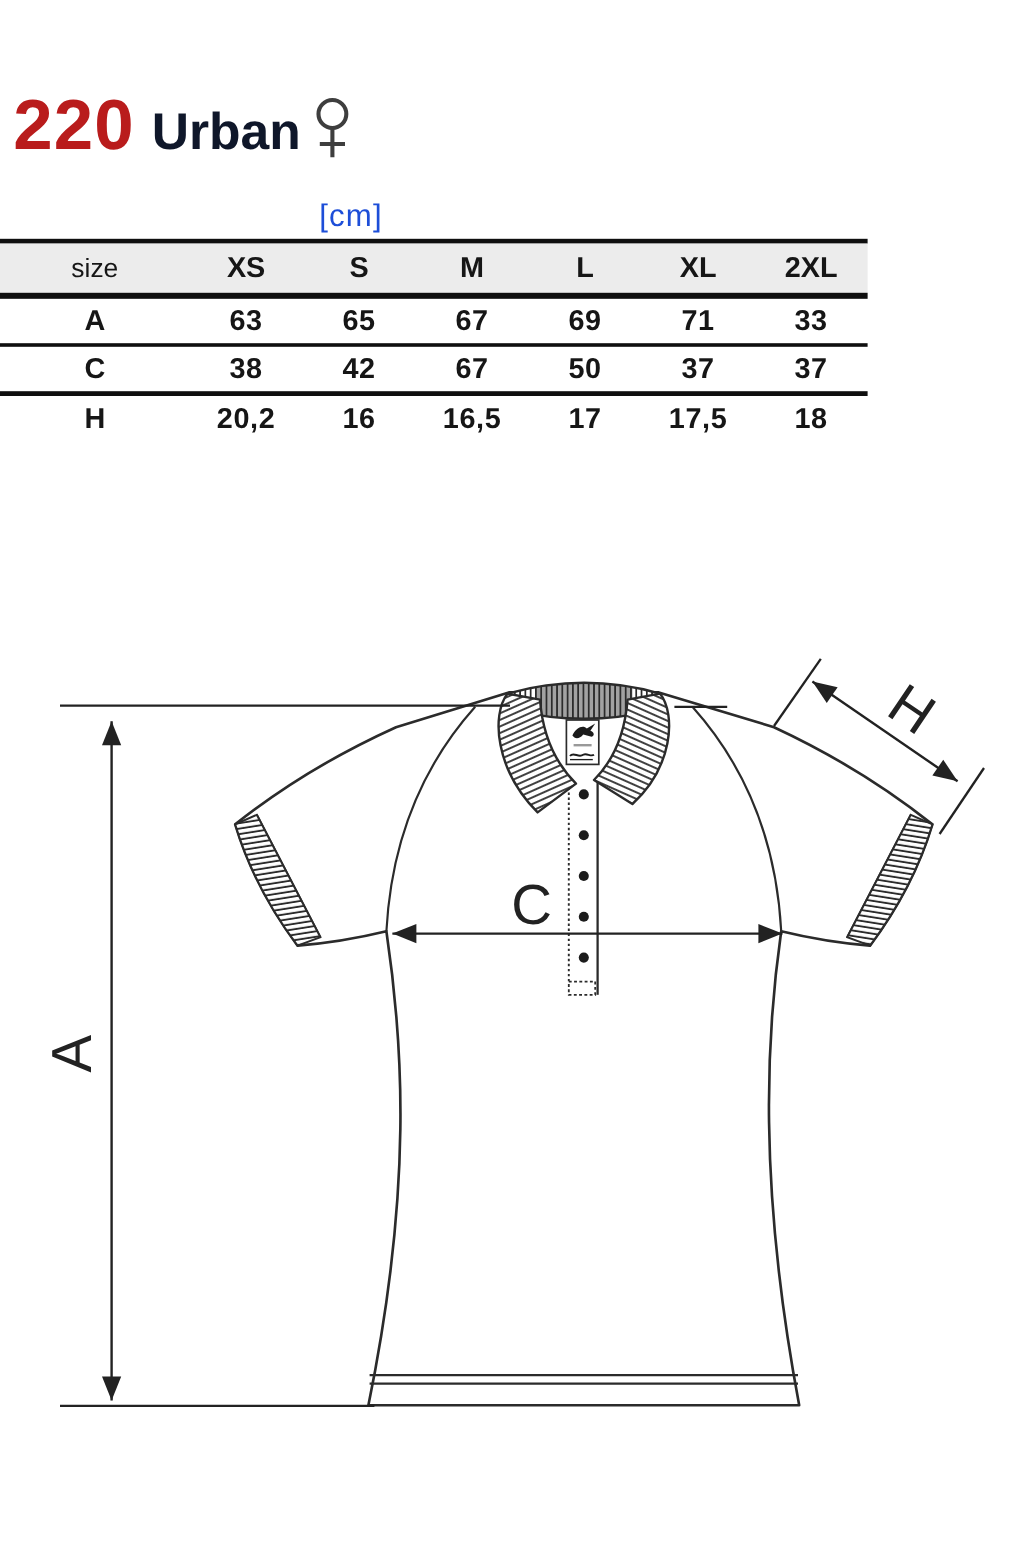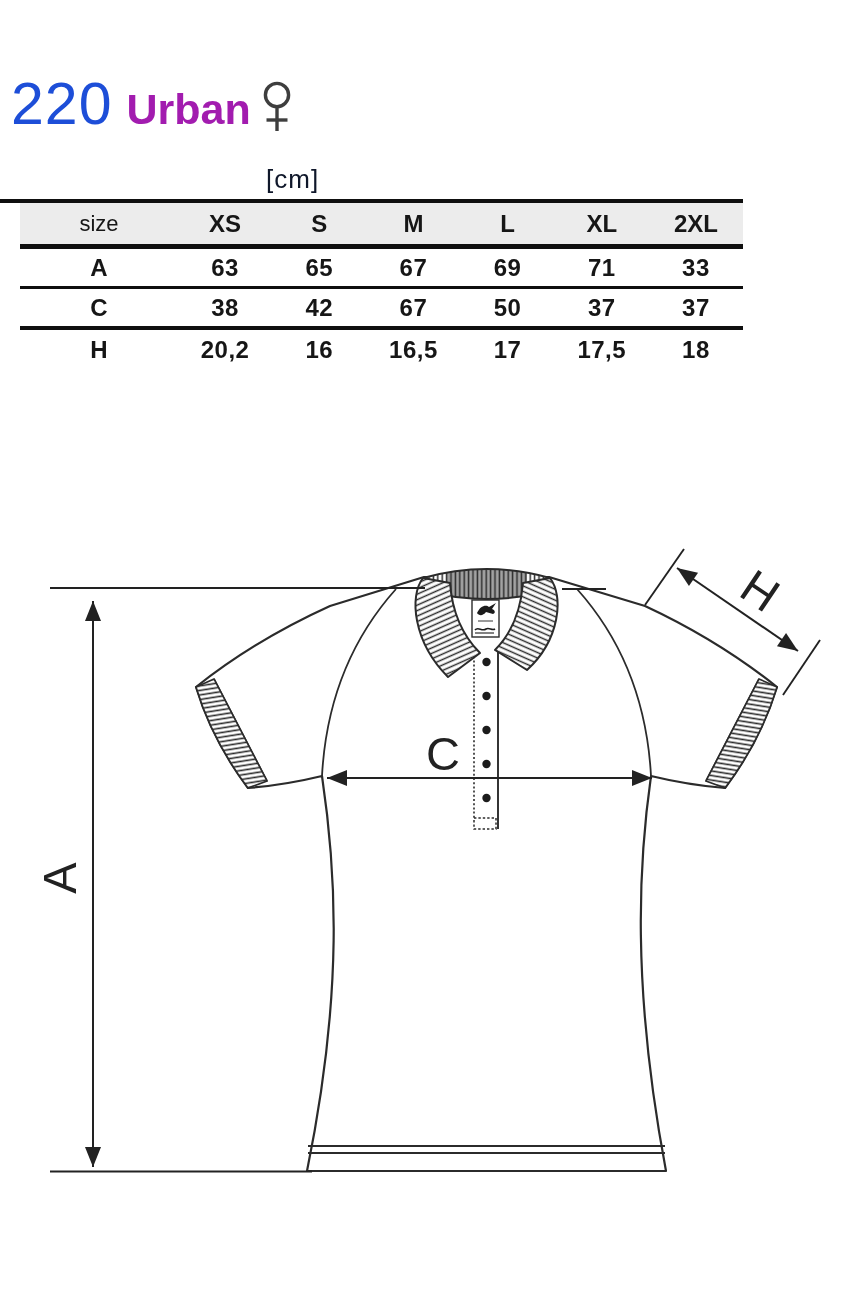--- a/index.html
+++ b/index.html
@@ -1,29 +1,29 @@
 <!DOCTYPE html>
 <html><head>
 <meta charset="utf-8">
 <style>
   html,body{margin:0;padding:0;background:#fff;}
   #page{position:relative;width:855px;height:1290px;background:#fff;overflow:hidden;
         font-family:"Liberation Sans","DejaVu Sans",sans-serif;color:#161616;}
 
   
   .title-row{position:absolute;left:11px;top:72px;display:flex;align-items:baseline;}
-  .code{font-size:59px;font-weight:400;color:#1d4ed8;letter-spacing:1px;line-height:1;text-align:center;}
-  .name{font-size:43px;font-weight:700;color:#a21caf;margin-left:14px;line-height:1;}
+  .code{font-size:59px;font-weight:700;color:#b91c1c;letter-spacing:1px;line-height:1;text-align:center;}
+  .name{font-size:43px;font-weight:700;color:#0f172a;margin-left:14px;line-height:1;}
   .gender{position:relative;top:9px;margin-left:8px;}
 
   
-  .unit{position:absolute;left:266px;top:164px;font-size:26px;color:#0f172a;letter-spacing:1px;}
-
-  
-  .sizetable{position:absolute;left:0;top:199px;width:723px;border-top:4px solid #0f0f0f;padding-left:20px;}
+  .unit{position:absolute;left:266px;top:164px;font-size:26px;color:#1d4ed8;letter-spacing:1px;}
+
+  
+  .sizetable{position:absolute;left:0;top:199px;width:723px;border-top:4px solid #0f0f0f;}
   .trow{display:grid;grid-template-columns:158px repeat(6,1fr);align-items:center;}
   .trow.head{background:#ececec;height:41px;border-bottom:5px solid #0f0f0f;}
   .trow.rA{height:37px;border-bottom:3px solid #0f0f0f;}
   .trow.rC{height:37px;border-bottom:4px solid #0f0f0f;}
   .trow.rH{height:40px;}
   .cell{text-align:center;font-size:24px;}
   .cell.szlbl{font-weight:400;font-size:22px;}
   .cell.colhdr{font-weight:700;}
   .cell.rowlbl{font-weight:700;}
   .cell.val{font-weight:700;letter-spacing:.5px;}

